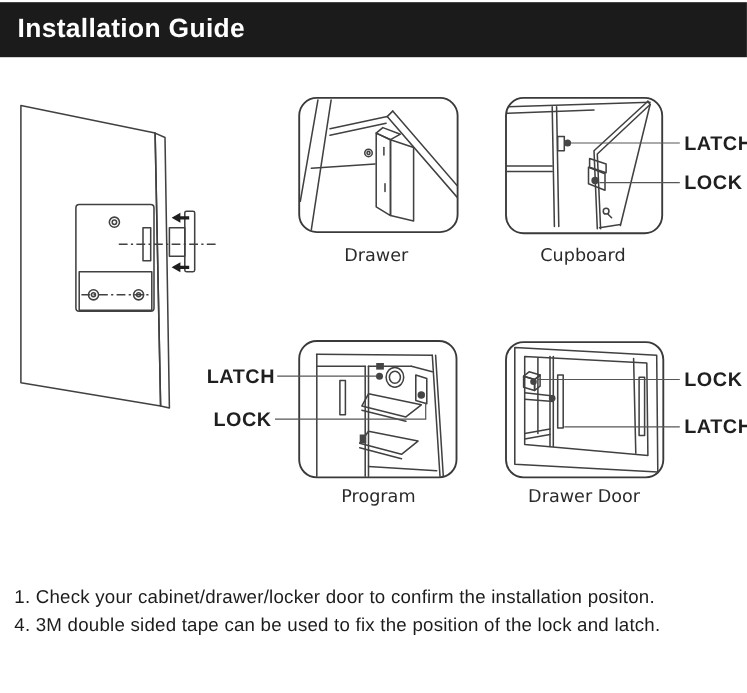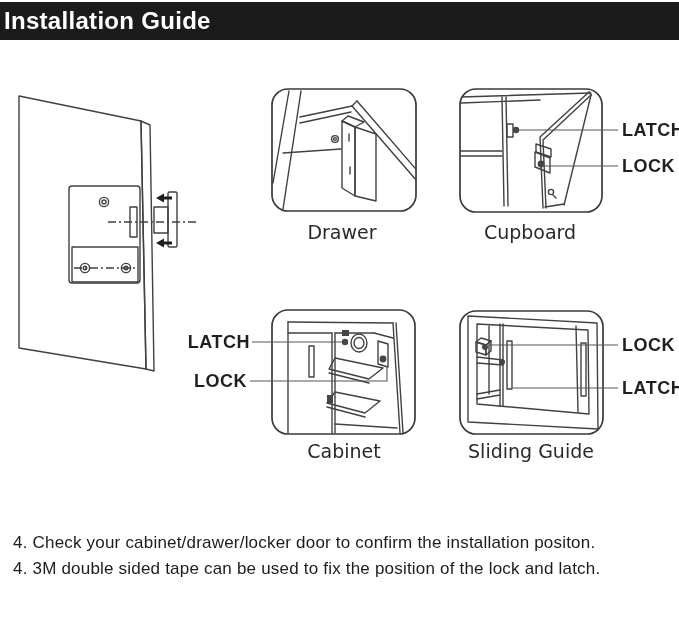--- a/index.html
+++ b/index.html
@@ -1,23 +1,23 @@
 <!DOCTYPE html>
 <html><head>
 <meta charset="utf-8">
 <style>
   html,body{margin:0;padding:0;background:#ffffff;}
   #stage{position:relative;width:679px;height:630px;background:#ffffff;overflow:hidden;
          font-family:"Liberation Sans",sans-serif;}
-  .hdr{position:absolute;left:0;top:2px;width:679px;height:38px;background:#1b1b1b;
-       display:flex;align-items:center;box-sizing:border-box;padding-left:4px;}
+  .hdr{position:absolute;left:0;top:2px;width:679px;height:50px;background:#1b1b1b;
+       display:flex;align-items:center;box-sizing:border-box;padding-left:16px;}
   .hdr-title{color:#ffffff;font-size:24px;font-weight:bold;letter-spacing:.3px;
        font-family:"Liberation Sans",sans-serif;white-space:nowrap;}
   .caption{position:absolute;transform:translateX(-50%);font-family:"DejaVu Sans",sans-serif;
-       font-size:19px;font-weight:400;color:#2a2a2a;white-space:nowrap;line-height:22px;}
+       font-size:16px;font-weight:400;color:#2a2a2a;white-space:nowrap;line-height:22px;}
   .callout{position:absolute;font-family:"Liberation Sans",sans-serif;font-weight:700;
        font-size:18px;line-height:14px;color:#1f1f1f;letter-spacing:.5px;white-space:nowrap;}
   .callout.right{text-align:right;}
   .instructions{position:absolute;left:13px;top:530px;width:660px;
        font-size:17px;line-height:25.5px;color:#1c1c1c;letter-spacing:.2px;}
   svg.art{position:absolute;left:0;top:0;}
   .ln{fill:none;stroke:#414141;stroke-width:1.4;stroke-linejoin:round;stroke-linecap:round;}
   .bd{fill:none;stroke:#3a3a3a;stroke-width:1.7;}
   .dd{fill:none;stroke:#414141;stroke-width:1.3;stroke-dasharray:8 3 2 3;}
   .fl{fill:#454545;stroke:none;}
@@ -171,28 +171,28 @@
         <line class="ln" x1="477" y1="394" x2="500" y2="390"></line>
         <line class="ln" x1="477" y1="399" x2="500" y2="395"></line>
       </g>
       <line class="cal" x1="489" y1="345" x2="618" y2="345"></line>
       <line class="cal" x1="513" y1="388" x2="618" y2="388"></line>
     </g>
   </svg>
 
   <div class="caption" style="left:342px;top:221px;">Drawer</div>
   <div class="caption" style="left:530px;top:221px;">Cupboard</div>
-  <div class="caption" style="left:344px;top:440px;">Cabinet</div>
-  <div class="caption" style="left:531px;top:440px;">Sliding Guide</div>
+  <div class="caption" style="left:344px;top:440px;">Program</div>
+  <div class="caption" style="left:531px;top:440px;">Drawer Door</div>
 
   <div class="callout" style="left:622px;top:123px;">LATCH</div>
   <div class="callout" style="left:622px;top:159px;">LOCK</div>
   <div class="callout right" style="left:180px;top:335px;width:70px;">LATCH</div>
   <div class="callout right" style="left:180px;top:374px;width:67px;">LOCK</div>
   <div class="callout" style="left:622px;top:338px;">LOCK</div>
   <div class="callout" style="left:622px;top:381px;">LATCH</div>
 
   <div class="instructions">
-    <div>4. Check your cabinet/drawer/locker door to confirm the installation positon.</div>
+    <div>1. Check your cabinet/drawer/locker door to confirm the installation positon.</div>
     <div>4. 3M double sided tape can be used to fix the position of the lock and latch.</div>
   </div>
 
 </div>
 
 </body></html>

